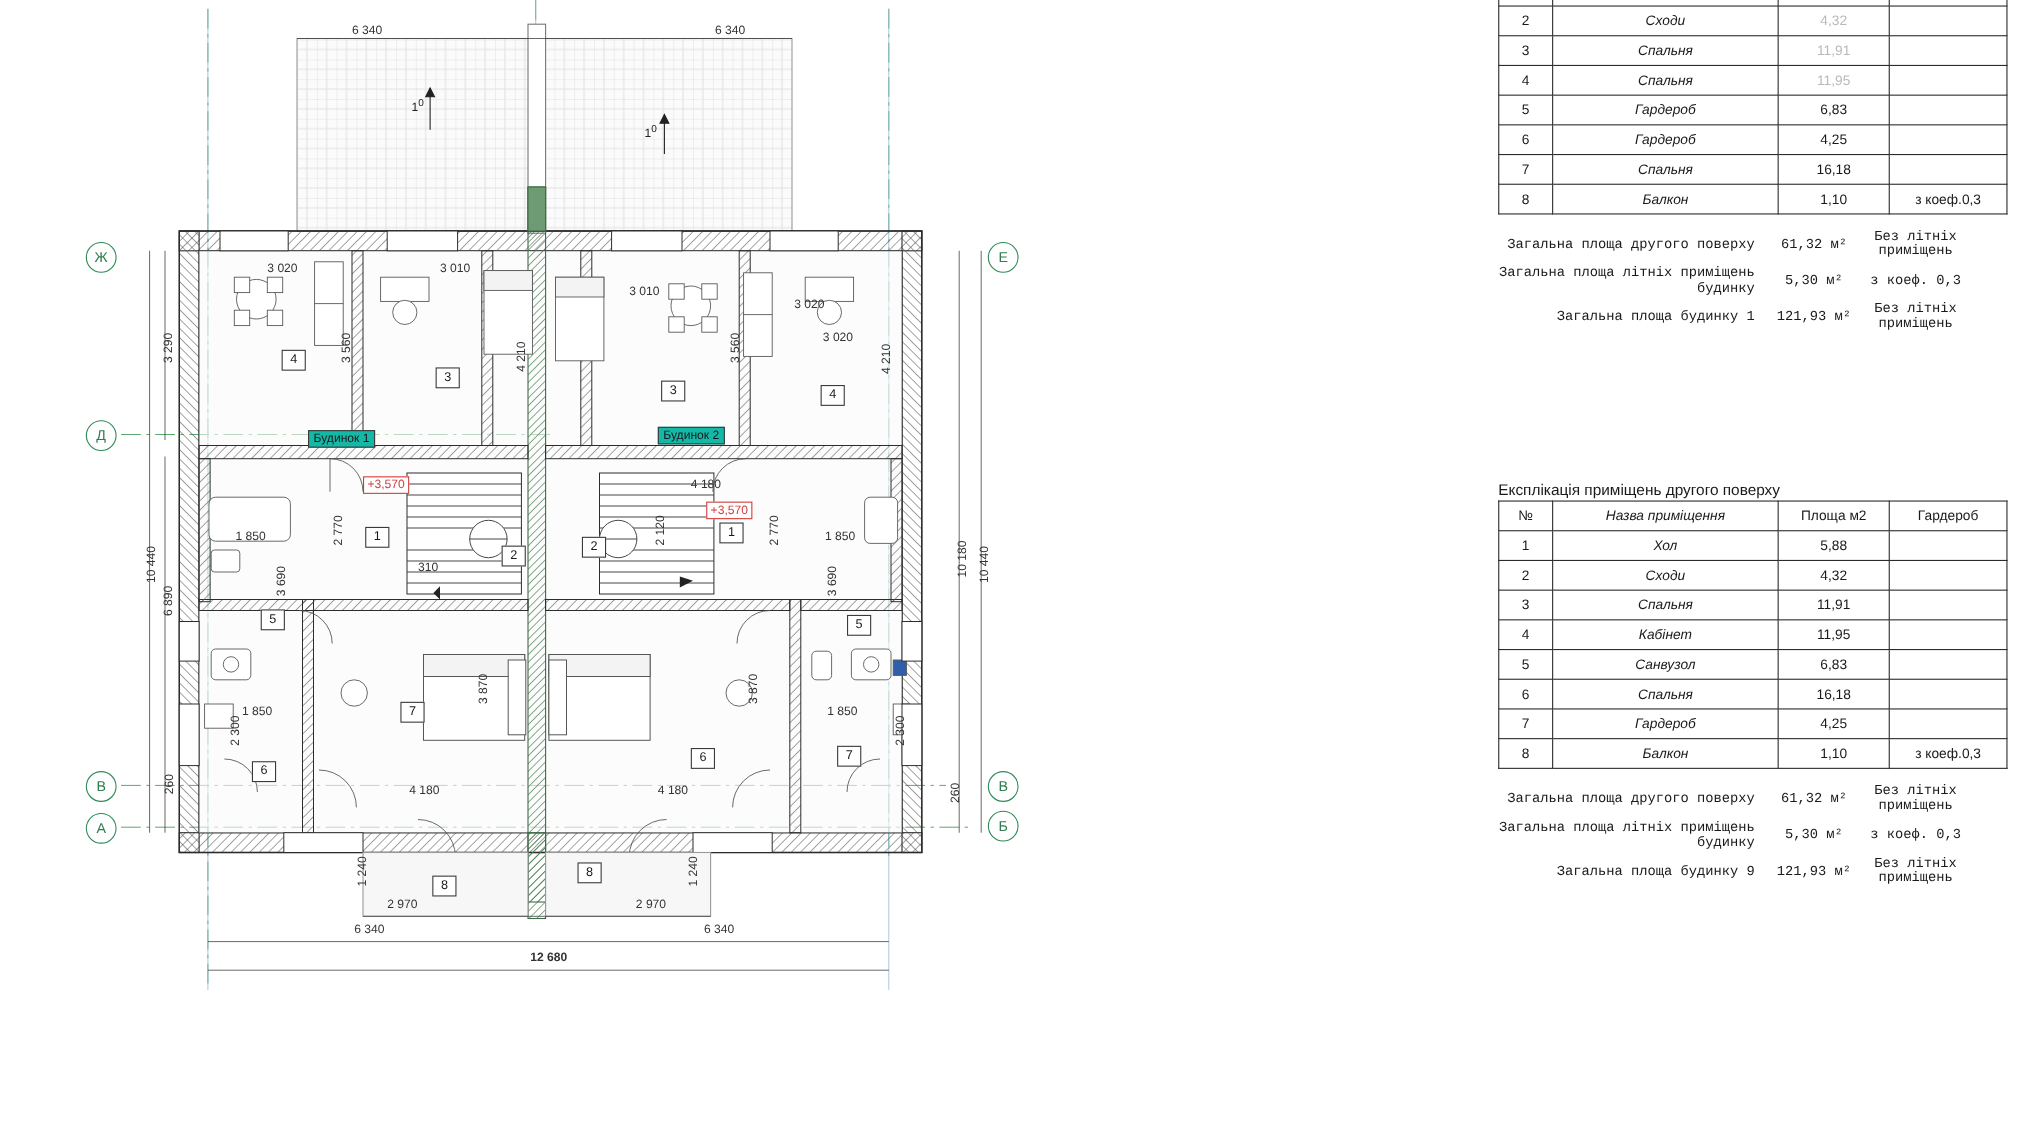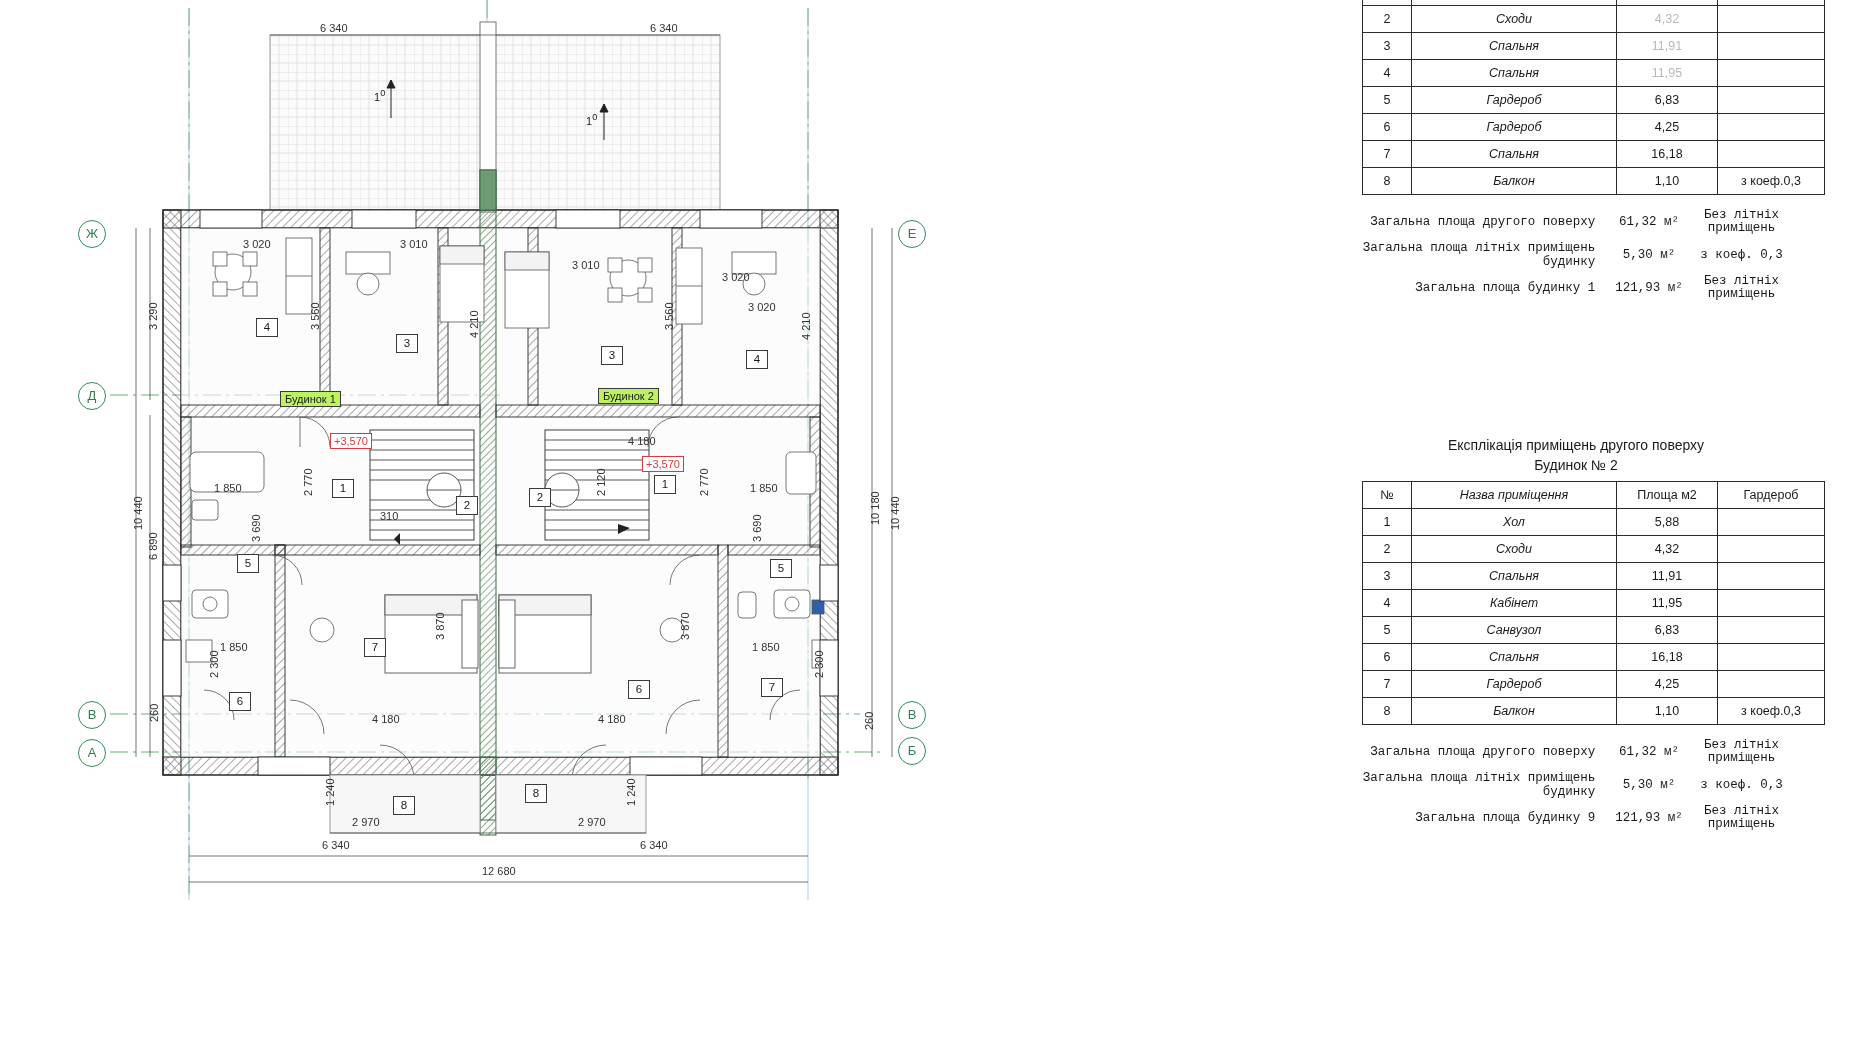--- a/index.html
+++ b/index.html
@@ -40,21 +40,20 @@
     text-align: center;
     white-space: nowrap;
   }
   .tbl .c-num   { width: 40px; }
   .tbl .c-name  { width: 196px; font-style: italic; }
   .tbl .c-area  { width: 92px; }
   .tbl .c-note  { width: 98px; }
   .tbl td.faint { color: #b9b9b9; }
 
   .tbl-title {
-    text-align: center;
     font-size: 14px;
     line-height: 20px;
   }
 
   .summary {
     font-size: 12.5px;
     width: 430px;
     font-family: Liberation Mono, monospace;
   }
   .summary .row {
@@ -125,21 +124,21 @@
     color: #d23c3c;
     background: #fff;
     font-size: 11px;
     padding: 1px 3px;
     white-space: nowrap;
   }
 
   .house-tag {
     position: absolute;
     border: 1px solid #3a3a3a;
-    background: #bef264;
+    background: #14b8a6;
     font-size: 11px;
     padding: 1px 4px;
     white-space: nowrap;
   }
 
   .slope-tag {
     position: absolute;
     font-size: 11px;
     white-space: nowrap;
     color: #222;
@@ -411,21 +410,21 @@
     <div class="dim-txt" style="left:750px; top:482px;">1 850</div>
     <div class="dim-txt" style="left:220px; top:641px;">1 850</div>
     <div class="dim-txt" style="left:752px; top:641px;">1 850</div>
     <div class="dim-txt" style="left:380px; top:510px;">310</div>
     <div class="dim-txt" style="left:372px; top:713px;">4 180</div>
     <div class="dim-txt" style="left:598px; top:713px;">4 180</div>
     <div class="dim-txt" style="left:352px; top:816px;">2 970</div>
     <div class="dim-txt" style="left:578px; top:816px;">2 970</div>
     <div class="dim-txt" style="left:322px; top:839px;">6 340</div>
     <div class="dim-txt" style="left:640px; top:839px;">6 340</div>
-    <div class="dim-txt" style="left:482px; top:865px;">12 680</div>
+    <div class="dim-txt" style="left:482px; top:865px;font-weight:bold;">12 680</div>
 
     <div class="dim-txt vert" style="left:147px; top:330px;">3 290</div>
     <div class="dim-txt vert" style="left:132px; top:530px;">10 440</div>
     <div class="dim-txt vert" style="left:147px; top:560px;">6 890</div>
     <div class="dim-txt vert" style="left:869px; top:525px;">10 180</div>
     <div class="dim-txt vert" style="left:889px; top:530px;">10 440</div>
     <div class="dim-txt vert" style="left:309px; top:330px;">3 560</div>
     <div class="dim-txt vert" style="left:468px; top:338px;">4 210</div>
     <div class="dim-txt vert" style="left:663px; top:330px;">3 560</div>
     <div class="dim-txt vert" style="left:800px; top:340px;">4 210</div>
@@ -538,21 +537,20 @@
       <div class="row">
         <div class="lbl">Загальна площа будинку 1</div>
         <div class="val">121,93 м²</div>
         <div class="note">Без літніх приміщень</div>
       </div>
     </div>
   </div>
 
   <div class="abs" style="left:1362px; top:435px;">
     <div class="tbl-title" style="width:428px;">Експлікація приміщень другого поверху</div>
-    <div class="tbl-title" style="width:428px; margin-bottom:6px;">Будинок № 2</div>
 
     <table class="tbl">
       <thead>
         <tr>
           <th class="c-num">№</th>
           <th class="c-name">Назва приміщення</th>
           <th class="c-area">Площа м2</th>
           <th class="c-note">Гардероб</th>
         </tr>
       </thead>

